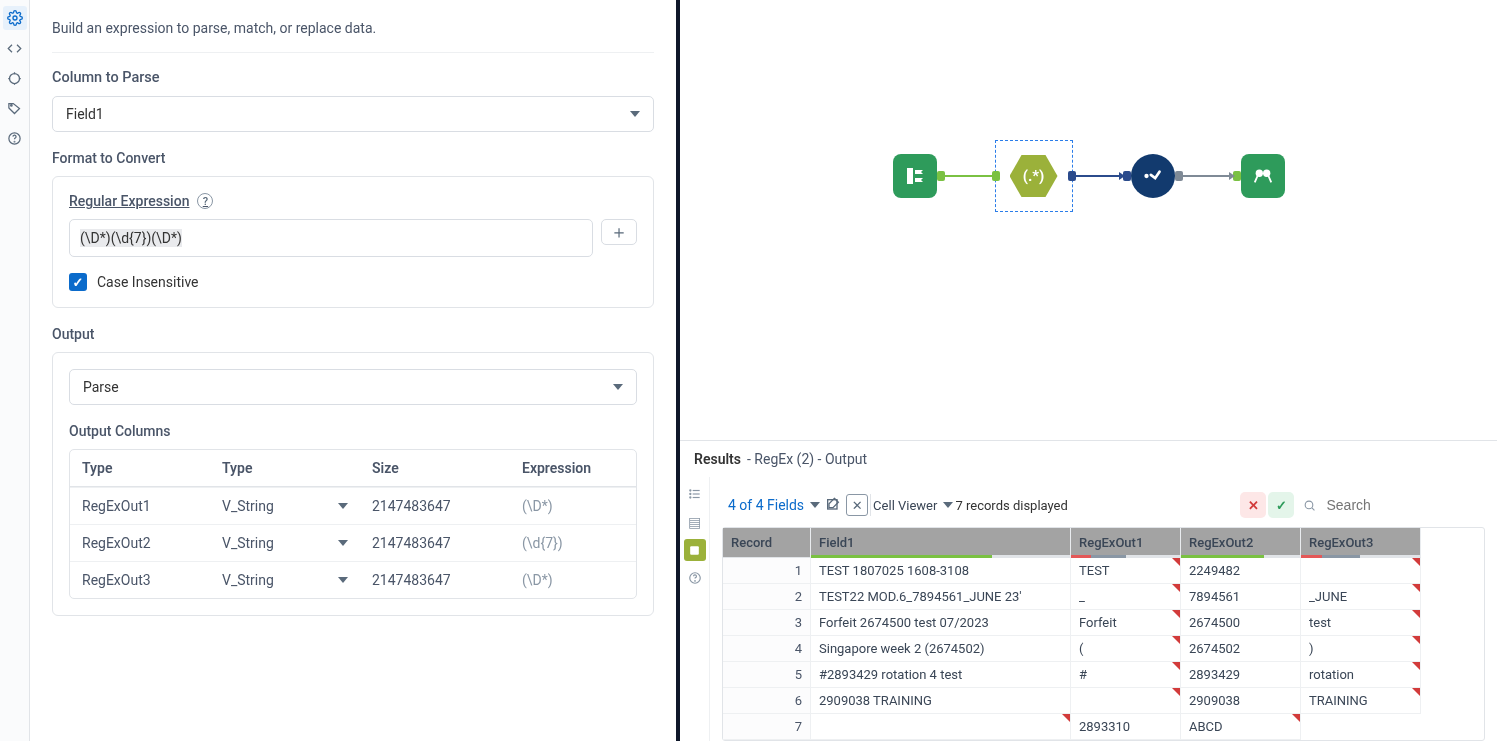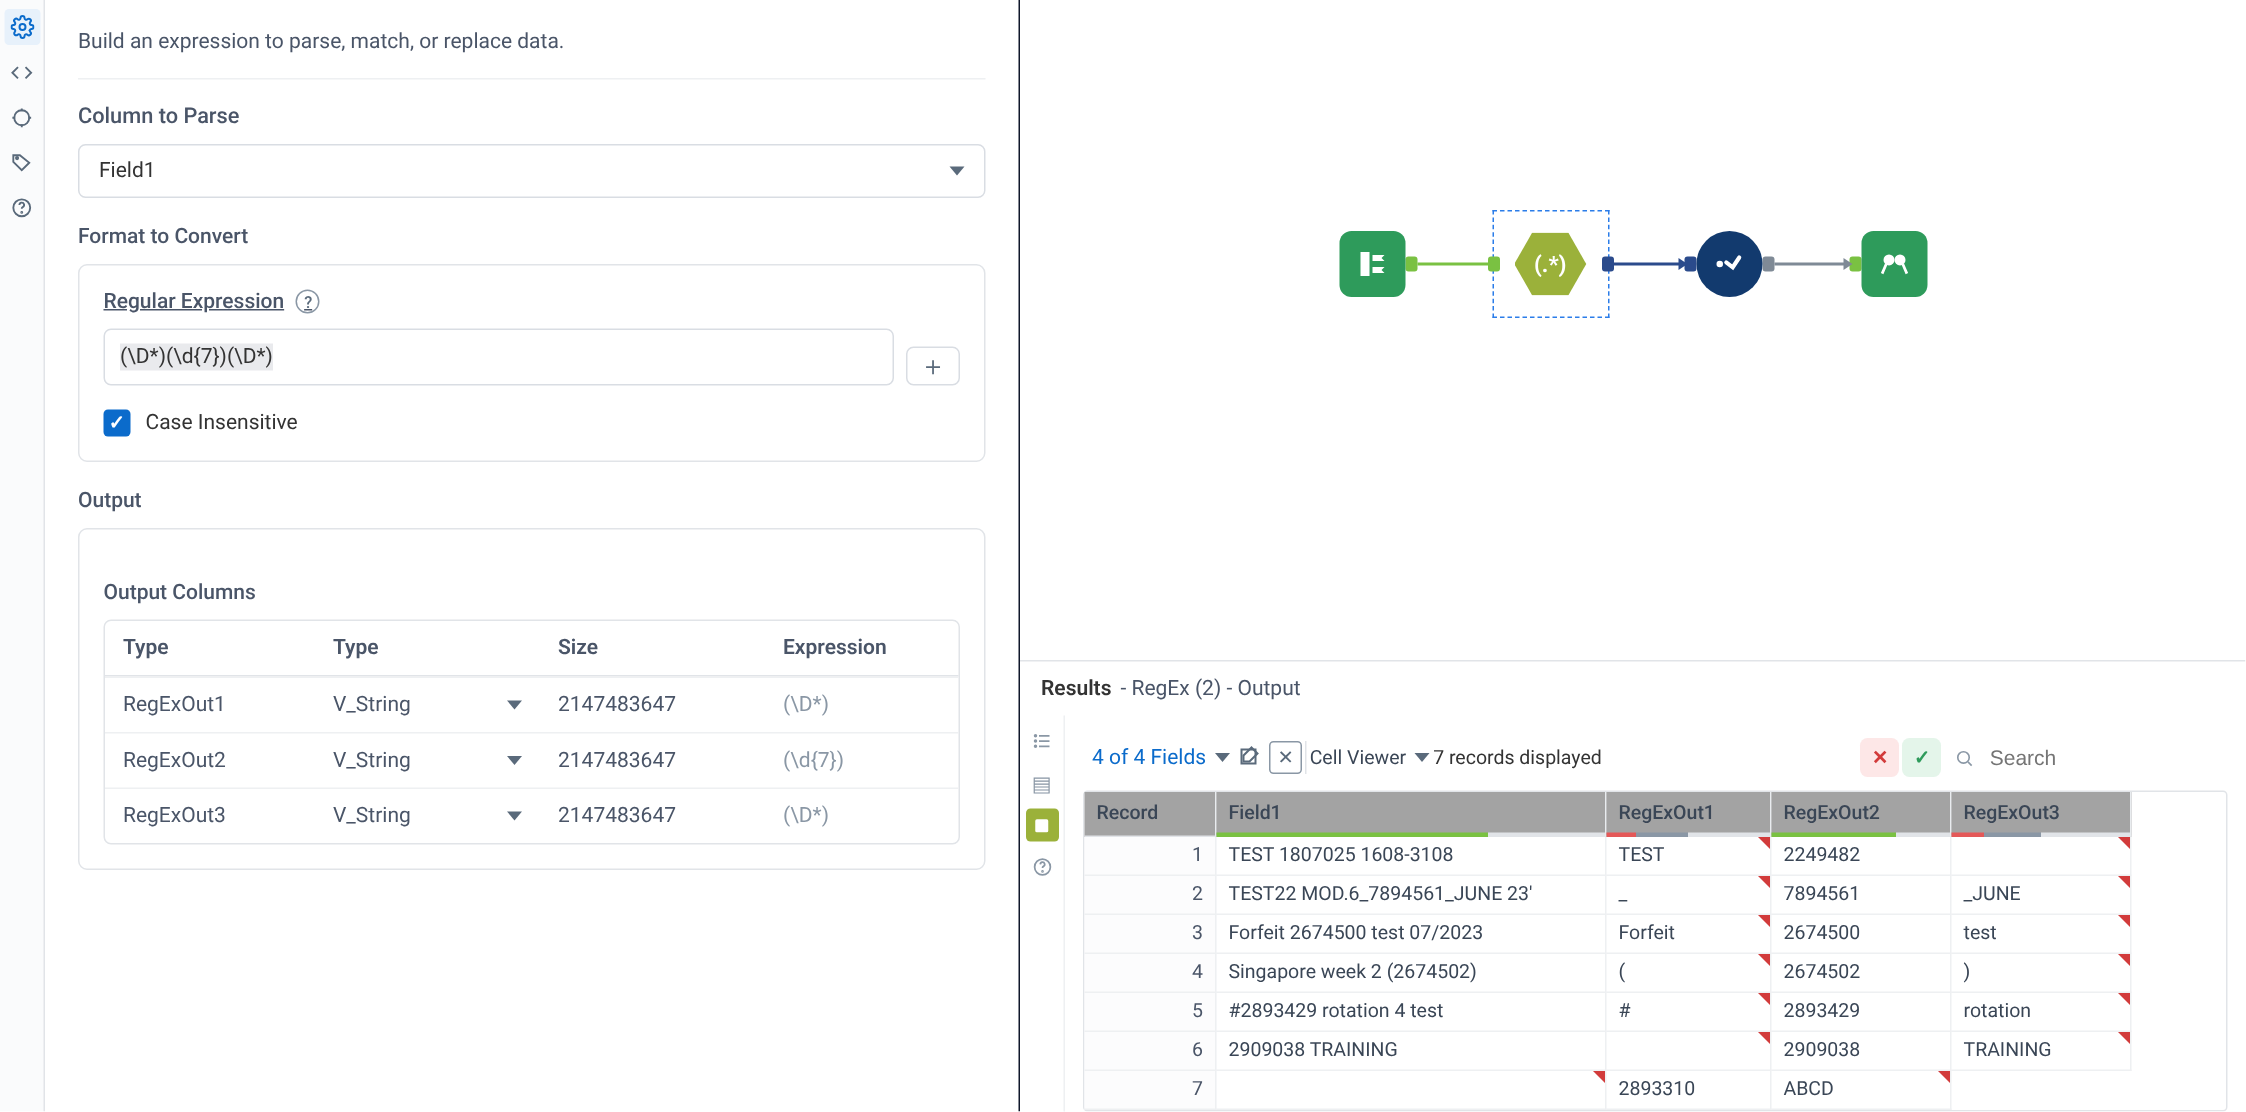--- a/index.html
+++ b/index.html
@@ -28,21 +28,21 @@
   color: #5a6a7b;
   cursor: pointer;
   border-radius: 3px;
 }
 .left-rail .rail-item.active {
   background: #e7f1fb;
   color: #0b6bcb;
 }
 .config-panel {
   width: 650px;
-  border-right: 1px solid #0f172a;
+  border-right: 4px solid #0f172a;
   padding: 20px 22px;
   overflow-y: auto;
 }
 .intro-text {
   color: #4a5568;
   font-size: 14px;
   padding-bottom: 16px;
   border-bottom: 1px solid #eef0f2;
   margin-bottom: 16px;
 }
@@ -80,21 +80,21 @@
   border-left: 5px solid transparent;
   border-right: 5px solid transparent;
   border-top: 6px solid #5a6a7b;
 }
 .box {
   border: 1px solid #e1e4e8;
   border-radius: 6px;
   padding: 16px;
   margin-bottom: 16px;
 }
-.input-row { display: flex; gap: 8px; align-items: flex-end; }
+.input-row { display: flex; gap: 8px; align-items: flex-start; }
 .regex-input {
   flex: 1;
   display: flex;
   align-items: center;
   border: 1px solid #d9dde3;
   border-radius: 5px;
   padding: 9px 10px;
   font-size: 14px;
   background: #fff;
 }
@@ -325,20 +325,24 @@
         <div class="plus-btn">＋</div>
       </div>
       <div class="checkbox-row">
         <div class="checkbox">✓</div>
         <span>Case Insensitive</span>
       </div>
     </div>
 
     <div class="field-label">Output</div>
     <div class="box">
+      <div class="dropdown">
+        <span>Parse</span>
+        <span class="chevron"></span>
+      </div>
 
       <div class="field-label">Output Columns</div>
       <div class="out-table">
         <div class="out-head">
           <div>Type</div>
           <div>Type</div>
           <div>Size</div>
           <div>Expression</div>
         </div>
         <div class="out-row">

